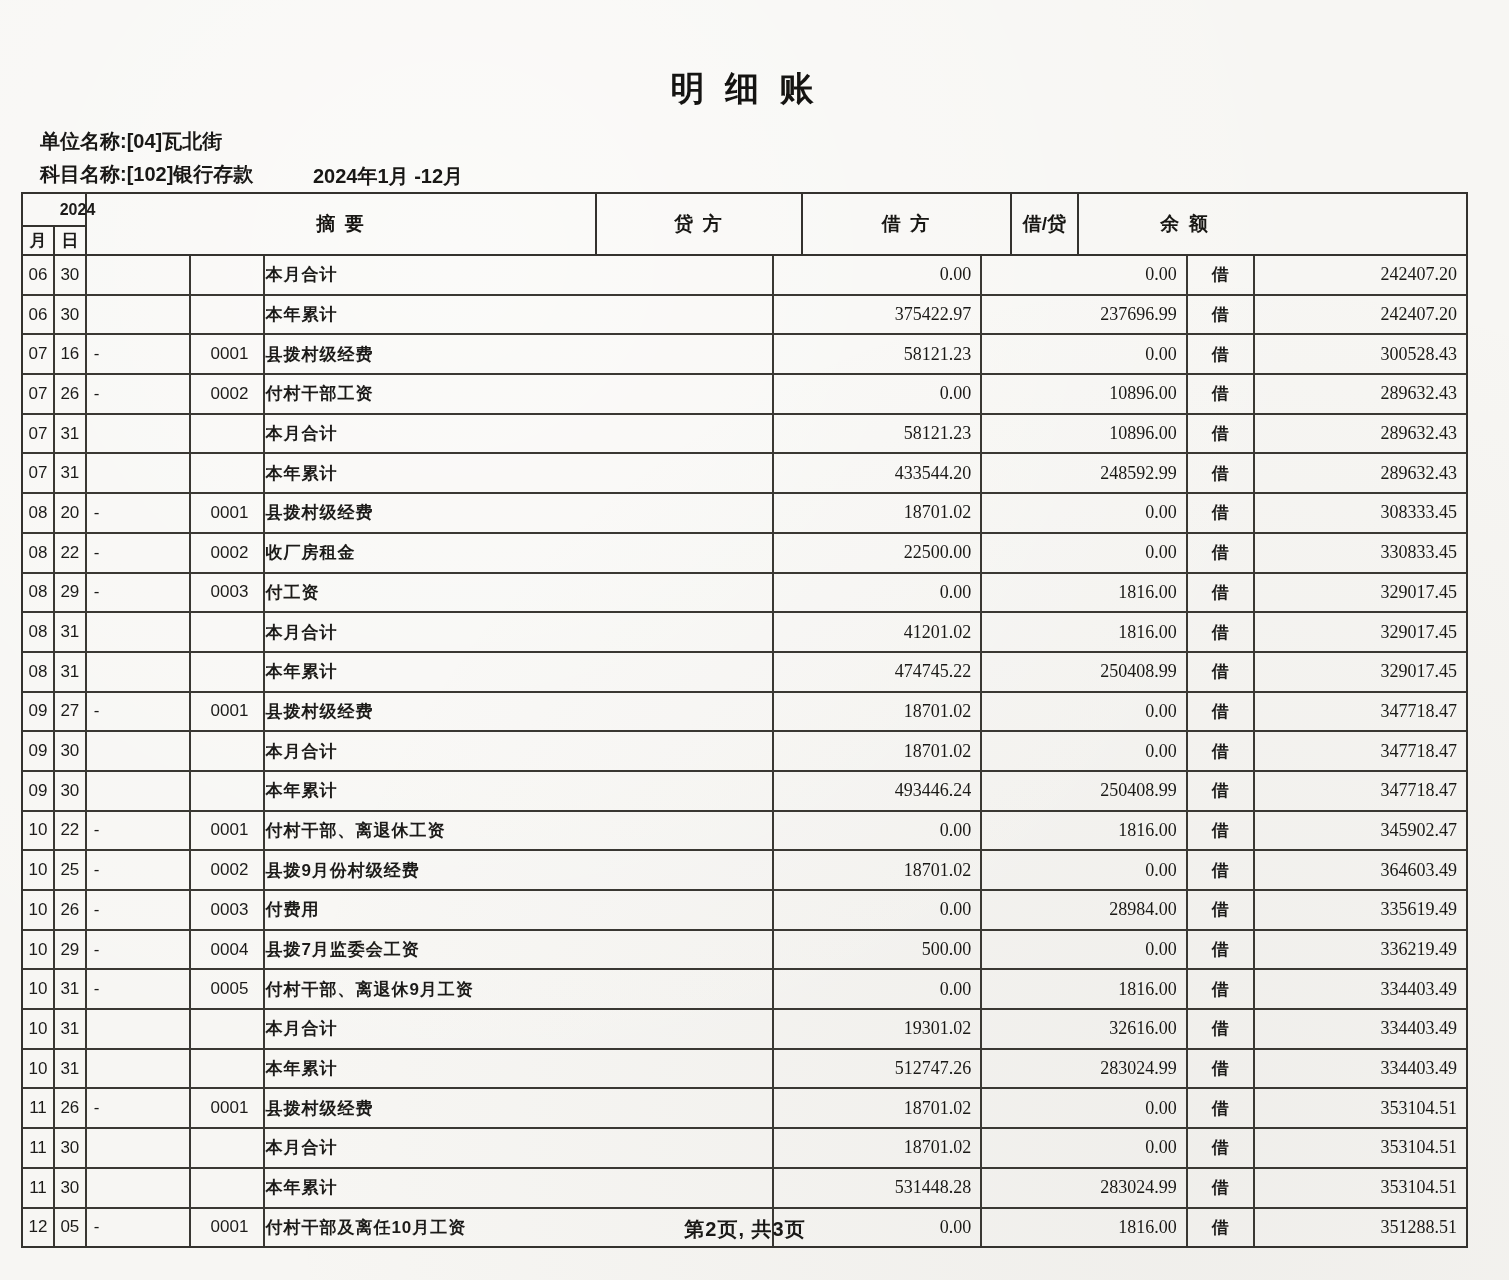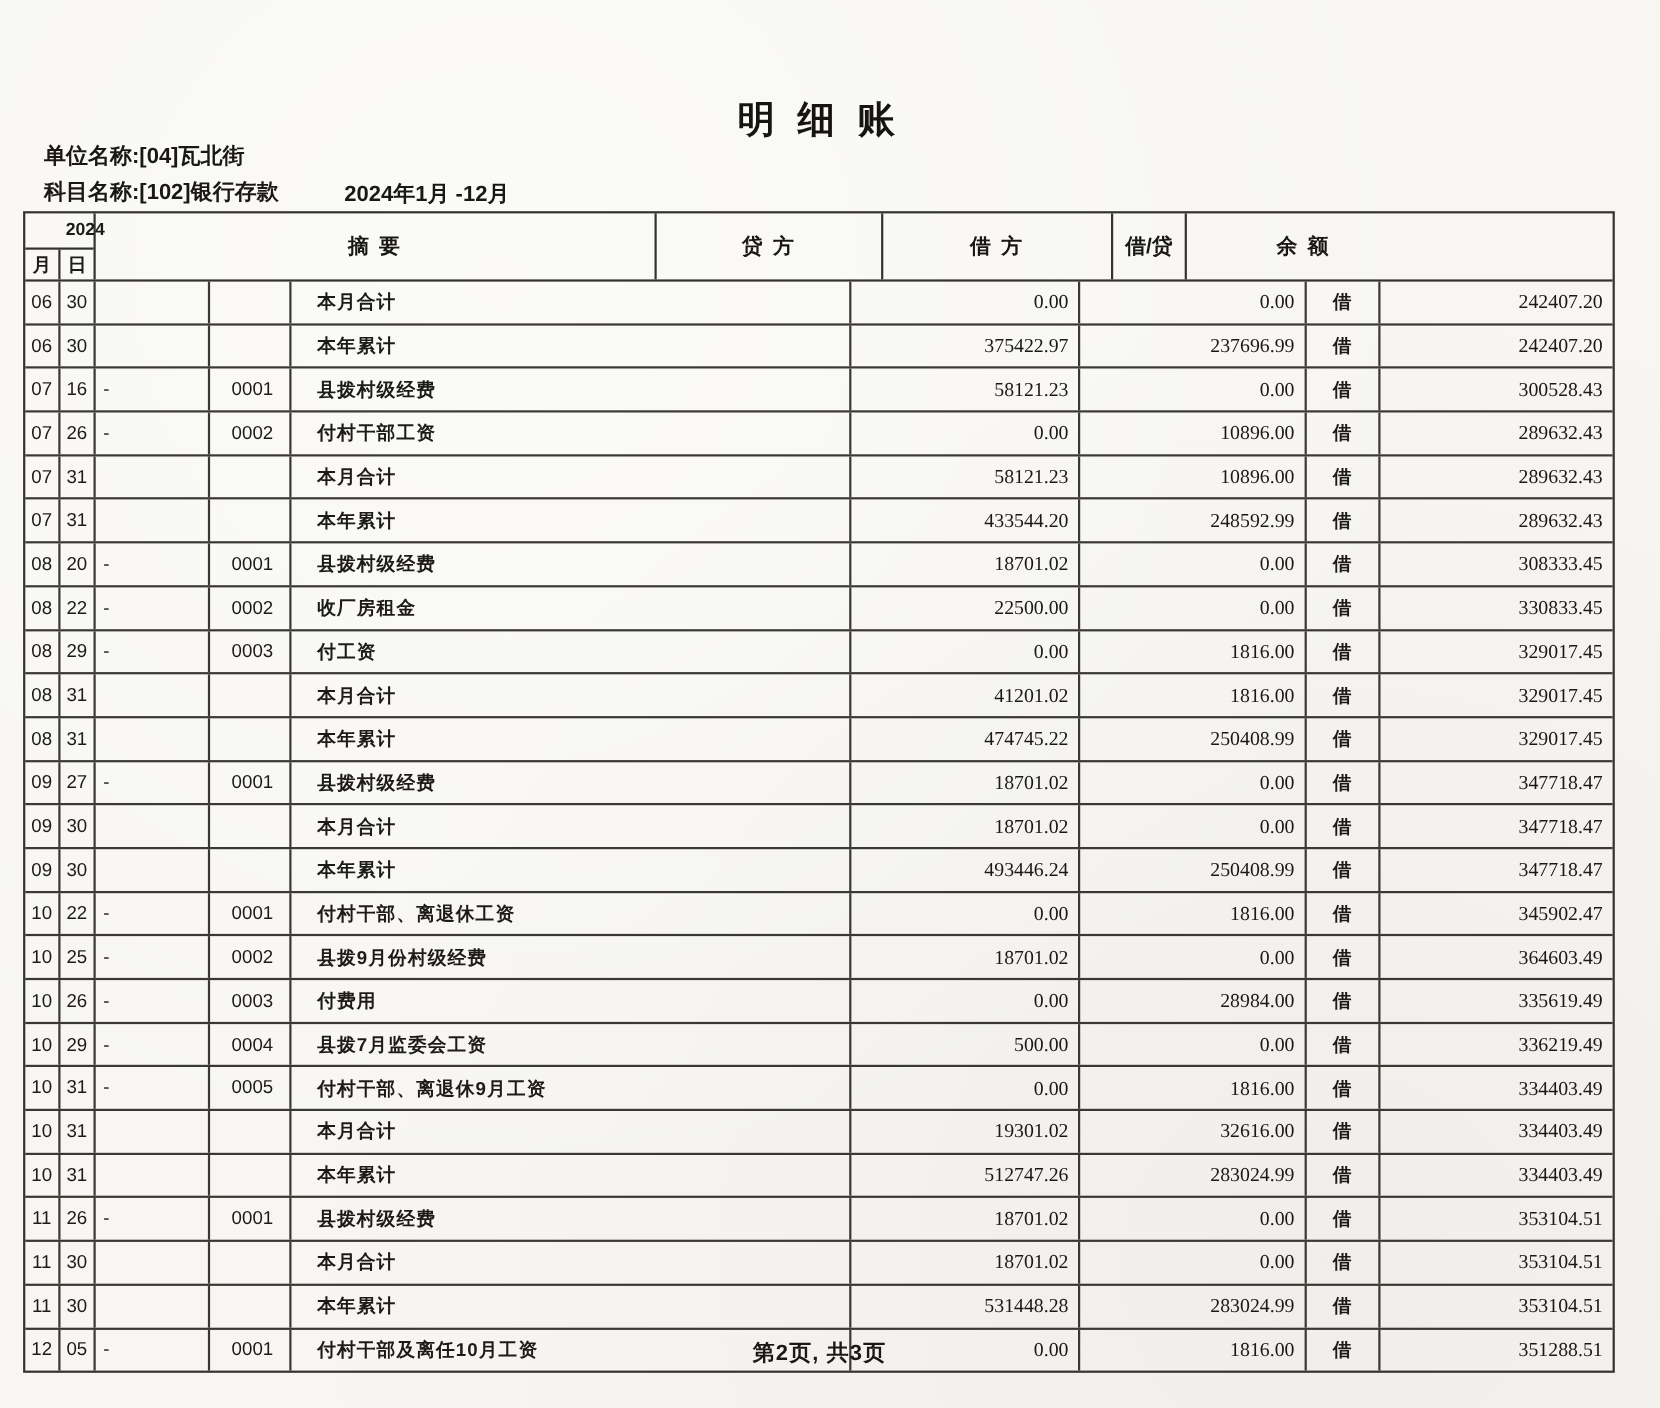--- a/index.html
+++ b/index.html
@@ -12,21 +12,21 @@
     overflow:hidden;
   }
   
   body::before{
     content:"";position:absolute;inset:0;pointer-events:none;
     background:
       radial-gradient(ellipse at 30% 20%, rgba(255,255,255,.5), rgba(0,0,0,0) 60%),
       radial-gradient(ellipse at 80% 90%, rgba(120,115,105,.06), rgba(0,0,0,0) 55%);
   }
   .doc-title{
-    position:absolute;left:0;top:86px;width:1490px;
+    position:absolute;left:0;top:66px;width:1490px;
     text-align:center;
     font-family:"Liberation Serif","DejaVu Serif",serif;
     font-size:34px;font-weight:bold;letter-spacing:6px;
     color:#151412;
   }
   .info-line{position:absolute;left:40px;font-size:20px;font-weight:bold;color:#191816;}
   .info-unit{top:128px;}
   .info-subject{top:161px;}
   .info-period{position:absolute;left:313px;top:163px;font-size:20px;font-weight:bold;color:#191816;}
 
@@ -52,21 +52,21 @@
 
   .trow{display:flex;height:37.7px;border-bottom:2px solid #3a3833;}
   .trow:last-child{border-bottom:none;}
   .cell{display:flex;align-items:center;box-sizing:border-box;
         border-right:2px solid #3a3833;font-size:17px;overflow:hidden;white-space:nowrap;}
   .cell:last-child{border-right:none;}
   .c-month{width:32px;justify-content:center;}
   .c-day{width:32px;justify-content:center;}
   .c-v1{width:104px;padding-left:7px;}
   .c-v2{width:75px;padding-left:20px;}
-  .c-sum{width:510px;padding-left:23px;font-weight:bold;letter-spacing:1px;}
+  .c-sum{width:510px;padding-left:0;font-weight:bold;letter-spacing:1px;}
   .c-debit{width:209px;justify-content:flex-end;padding-right:9px;}
   .c-credit{width:206px;justify-content:flex-end;padding-right:9px;}
   .c-dir{width:67px;justify-content:center;font-weight:bold;}
   .c-bal{width:212px;justify-content:flex-end;padding-right:9px;}
   .num{font-family:"Liberation Serif","DejaVu Serif",serif;font-size:18px;color:#1a1916;}
 
   .page-footer{
     position:absolute;left:0;top:1216px;width:1490px;text-align:center;
     font-size:20px;font-weight:bold;color:#191816;letter-spacing:1px;
   }

